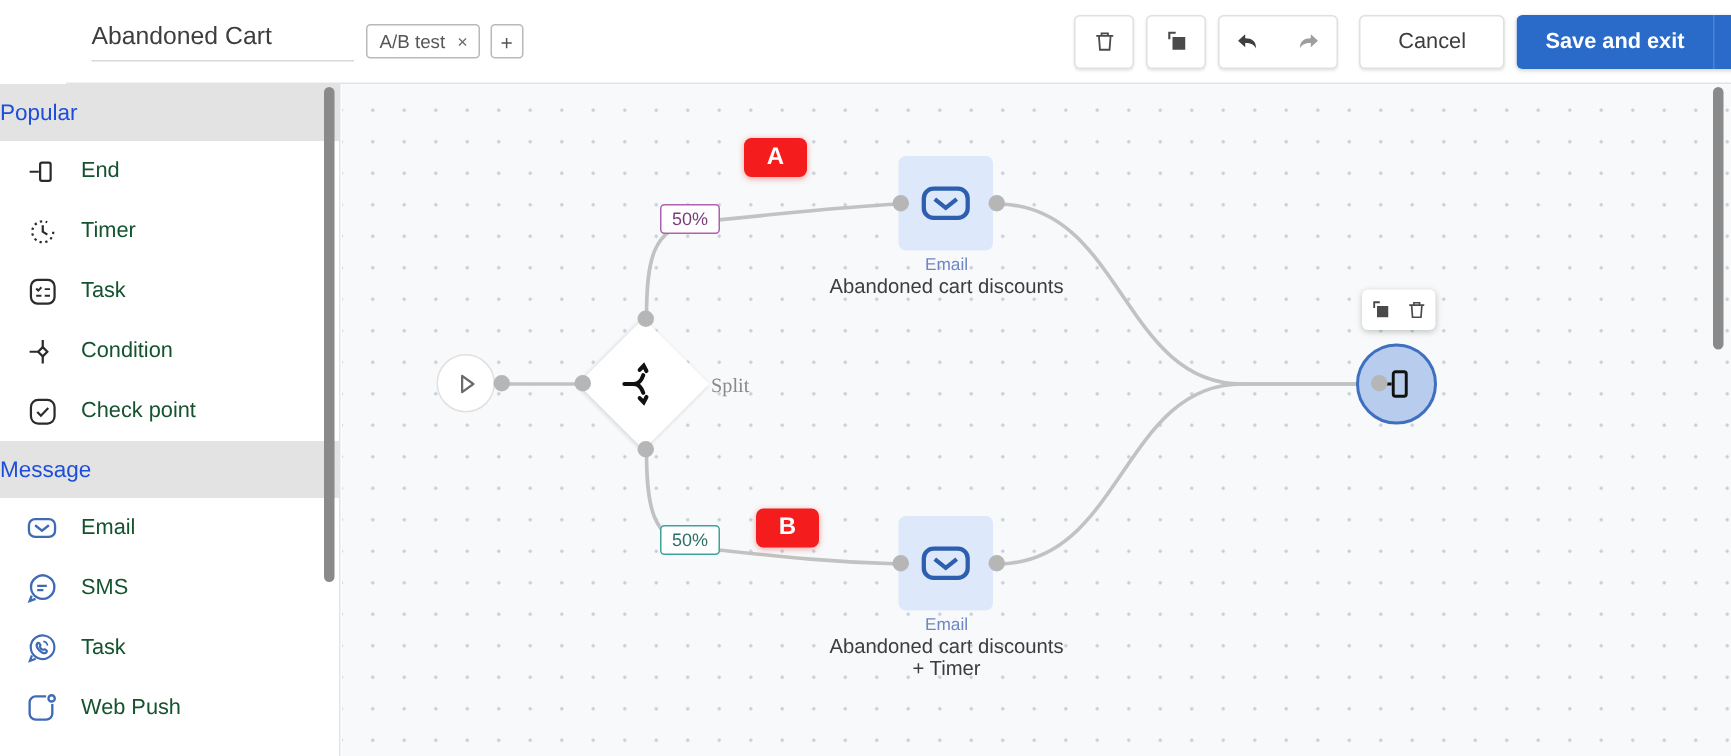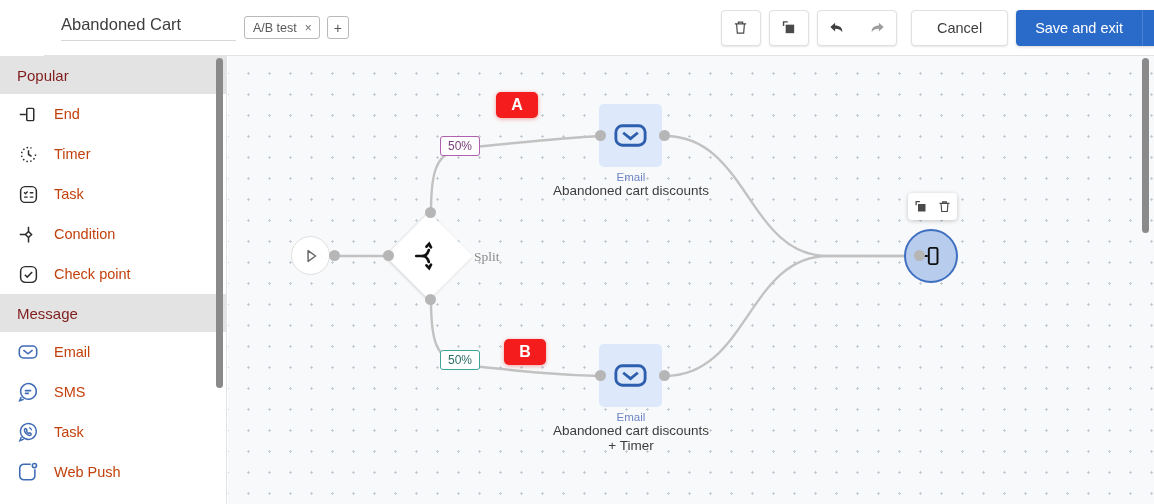--- a/index.html
+++ b/index.html
@@ -69,43 +69,43 @@
     box-shadow: 0 1px 2px rgba(0,0,0,.10);
     display: flex; align-items: center; margin-left: 6px;
   }
   .btn-save {
     display: flex; height: 36px; border-radius: 4px;
     overflow: hidden; box-shadow: 0 1px 3px rgba(0,0,0,.17);
   }
   .btn-save .main {
     background: #2a6ac9; color: #fff; font-size: 14.5px;
     display: flex; align-items: center; padding: 0 19px;
-    font-weight: 400;
+    font-weight: 700;
   }
   .btn-save .caret {
     background: #2a6ac9; width: 36px;
     display: flex; align-items: center; justify-content: center;
     border-left: 1px solid #4a83d6;
   }
 
   
   .sidebar {
     position: absolute; top: 56px; left: 0;
     width: 227px; height: 448px;
     background: #fff; border-right: 1px solid #e3e3e3;
     overflow: hidden;
   }
   .section-head {
     height: 38px; background: #e3e3e3;
     display: flex; align-items: center;
-    padding-left: 17px; font-size: 15px; color: #7f1d1d;
+    font-size: 15px; color: #1d4ed8;
   }
   .nav-item {
     height: 40px; display: flex; align-items: center;
-    padding-left: 17px; gap: 15px; font-size: 14.5px; color: #c2410c;
+    padding-left: 17px; gap: 15px; font-size: 14.5px; color: #14532d;
   }
   .nav-icon { width: 22px; height: 22px; display: flex; align-items: center; justify-content: center; }
   .sb-scroll {
     position: absolute; top: 2px; right: 3px;
     width: 7px; height: 330px; border-radius: 4px; background: #8a8a8a;
   }
 
   
   .canvas {
     position: absolute; top: 56px; left: 228px;

